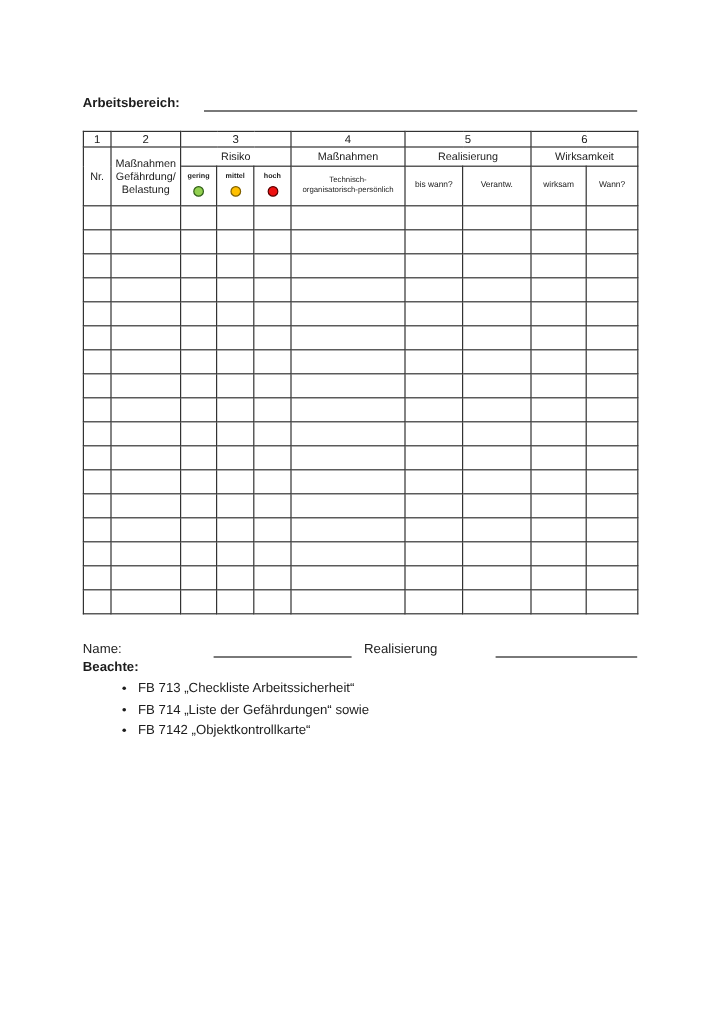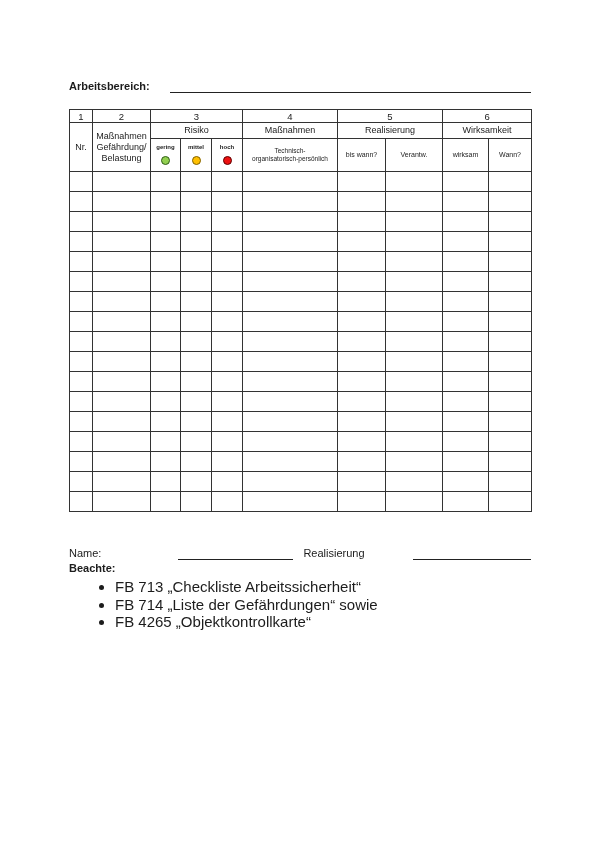--- a/index.html
+++ b/index.html
@@ -35,31 +35,31 @@
   tr.group-row td { height:16px; font-size:9px; font-weight:normal; line-height:11px; }
   tr.sub-row td { height:33px; }
   td.head-small { font-size:7px; line-height:8px; }
   td.gefaehrdung-cell { font-size:6.8px; line-height:8.5px; padding:0 3px; }
   .risk-label { font-size:6px; font-weight:bold; line-height:7px; margin-top:3px; }
   .risk-dot { display:inline-block; width:9px; height:9px; border-radius:50%; border:1.5px solid #000; margin-top:2px; }
   .massnahmen-sub { font-size:6.5px; line-height:8px; }
   tr.body-row td { height:20px; }
 
   
-  .row-name { margin-top:34px; display:flex; align-items:flex-end;justify-content:center; }
+  .row-name { margin-top:22px; display:flex; align-items:flex-end;justify-content:center; }
   .lbl-normal { font-size:11px; font-weight:normal; line-height:14px; white-space:nowrap; }
   .sig-line-1 { width:115px; margin-left:77px; }
   .unterschrift { margin-left:10px; }
   .sig-line-2 { width:118px; margin-left:auto; }
 
   
   .beachte { margin-top:1px; }
   .beachte-title { font-size:11px; font-weight:bold; line-height:15px; }
   .beachte-list { list-style:disc; padding-left:46px; margin-top:2px; }
-  .beachte-list li { font-size:15px; line-height:17.5px; }
+  .beachte-list li { font-size:11px; line-height:17.5px; }
 </style>
 </head>
 <body>
 
 <div class="page">
 
   <div class="form-line row-arbeitsbereich">
     <span class="lbl">Arbeitsbereich:</span>
     <span class="fill-line fl-grow fl-arbeitsbereich"></span>
   </div>
@@ -331,17 +331,17 @@
     <span class="fill-line sig-line-1"></span>
     <span class="lbl-normal unterschrift">Realisierung</span>
     <span class="fill-line sig-line-2"></span>
   </div>
 
   <div class="beachte">
     <div class="beachte-title">Beachte:</div>
     <ul class="beachte-list">
       <li>FB 713 „Checkliste Arbeitssicherheit“</li>
       <li>FB 714 „Liste der Gefährdungen“ sowie</li>
-      <li>FB 4265 „Objektkontrollkarte“</li>
+      <li>FB 7142 „Objektkontrollkarte“</li>
     </ul>
   </div>
 
 </div>
 
 </body></html>

